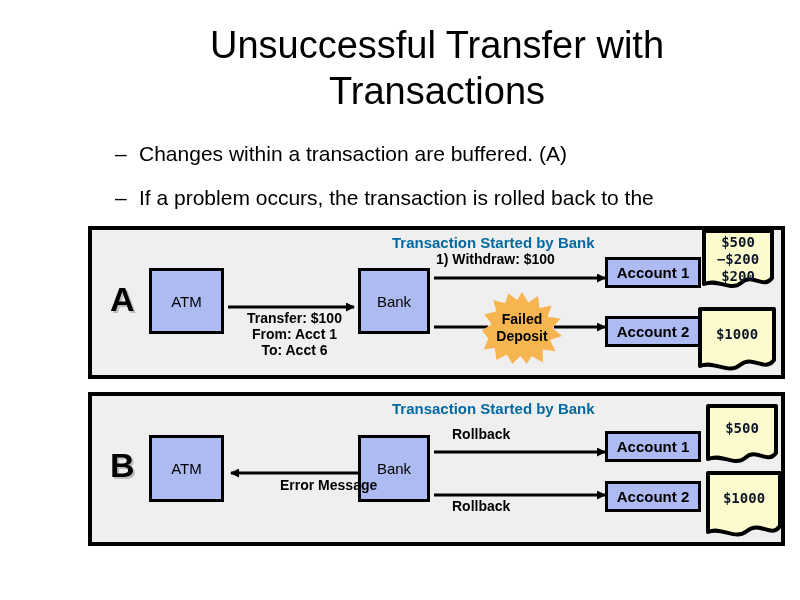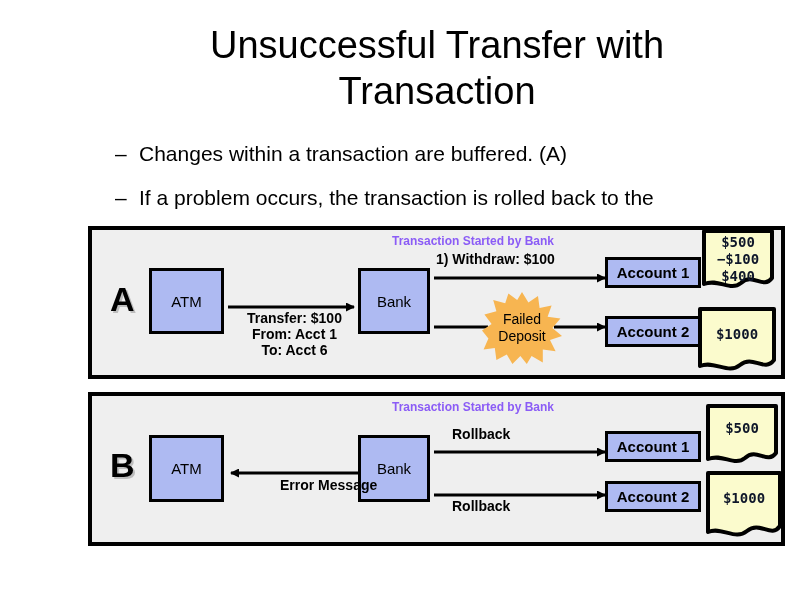--- a/index.html
+++ b/index.html
@@ -34,21 +34,21 @@
   #panelA{left:51px;top:226px;width:697px;height:153px;}
   #panelB{left:51px;top:392px;width:697px;height:154px;}
 
   .panel-letter{
     position:absolute;font-size:34px;font-weight:bold;color:#000;
     text-shadow:2px 2px 0 #bdbdbd;
     font-family:"Liberation Sans", sans-serif;
   }
 
   .panel-head{
-    position:absolute;font-size:12px;font-weight:bold;color:#8b5cf6;
+    position:absolute;font-size:15px;font-weight:bold;color:#0369a1;
     white-space:nowrap;
   }
 
   
   .bbox{
     position:absolute;background:#aebaf2;border:3px solid #000;
     box-sizing:border-box;display:flex;align-items:center;
     justify-content:center;color:#000;font-size:15px;
     font-family:"Liberation Sans", sans-serif;
   }
@@ -75,32 +75,32 @@
     white-space:nowrap;line-height:16px;text-align:center;
   }
 
   
   .burst{position:absolute;}
   .burst svg{display:block;}
   .burst .burst-txt{
     position:absolute;left:0;top:0;width:100%;height:100%;
     display:flex;flex-direction:column;align-items:center;
     justify-content:center;
-    font-size:14px;font-weight:normal;color:#000;line-height:17px;
+    font-size:14px;font-weight:bold;color:#000;line-height:17px;
     font-family:"Liberation Sans", sans-serif;
   }
 </style>
 </head>
 <body>
 
 <div id="slide">
 
   <div class="title">
     <div>Unsuccessful Transfer with</div>
-    <div>Transaction</div>
+    <div>Transactions</div>
   </div>
 
   <div class="bullets">
     <div class="bullet">
       <span class="dash">–</span><span>Changes within a transaction are buffered. (A)</span>
     </div>
     <div class="bullet">
       <span class="dash">–</span><span>If a problem occurs, the transaction is rolled back</span><span class="tail"> to the</span>
     </div>
   </div>
@@ -152,22 +152,22 @@
         <span>Deposit</span>
       </div>
     </div>
 
     <div class="note" style="left:609px;top:-2px;width:74px;height:66px;">
       <svg width="74" height="66" viewBox="0 0 74 66">
         <path d="M3,3 H71 V50 C62,62 52,44 40,55 C29,64 18,50 3,56 Z" fill="#fbfbcd" stroke="#000" stroke-width="4" stroke-linejoin="round"></path>
       </svg>
       <div class="note-txt" style="top:6px;">
         <div>$500</div>
-        <div>−$100</div>
-        <div>$400</div>
+        <div>−$200</div>
+        <div>$200</div>
       </div>
     </div>
 
     <div class="note" style="left:605px;top:76px;width:80px;height:72px;">
       <svg width="80" height="72" viewBox="0 0 80 72">
         <path d="M3,3 H77 V54 C67,67 56,48 43,59 C31,69 18,54 3,60 Z" fill="#fbfbcd" stroke="#000" stroke-width="4" stroke-linejoin="round"></path>
       </svg>
       <div class="note-txt" style="top:20px;">
         <div>$1000</div>
       </div>

